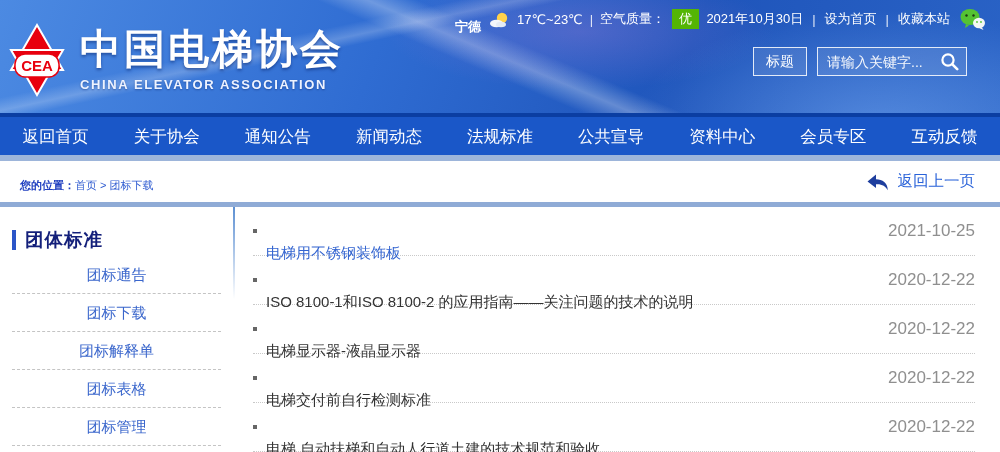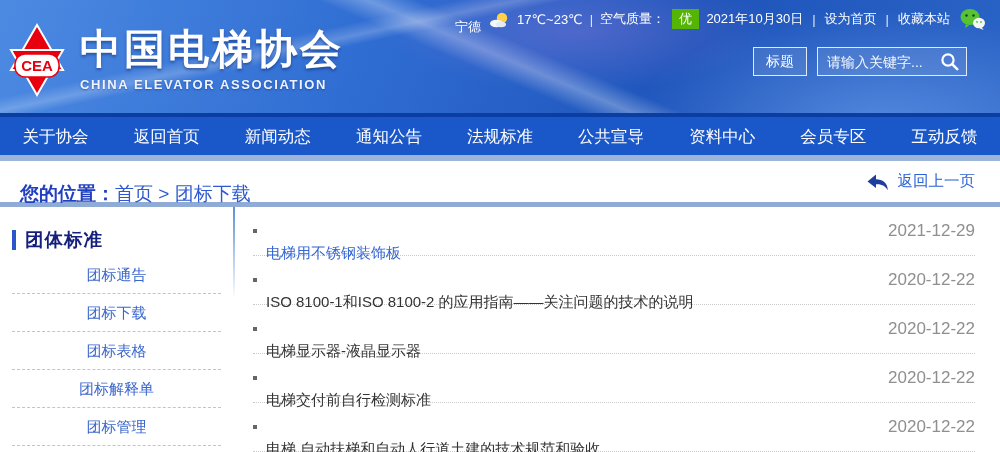--- a/index.html
+++ b/index.html
@@ -12,21 +12,21 @@
       radial-gradient(ellipse 420px 200px at 88% 115%, rgba(140,190,255,.45), rgba(140,190,255,0) 60%),
       radial-gradient(ellipse 300px 90px at 58% 28%, rgba(186,130,220,.28), rgba(186,130,220,0) 65%),
       linear-gradient(23deg, rgba(255,255,255,0) 46%, rgba(255,255,255,.30) 50%, rgba(255,255,255,0) 54%),
       linear-gradient(-12deg, rgba(255,255,255,0) 63%, rgba(255,255,255,.22) 66%, rgba(255,255,255,0) 70%),
       linear-gradient(110deg, #4c8ae2 0%, #2f6cd2 38%, #1f55bb 68%, #2a63c6 100%);
   }
   .topbar { position:absolute; top:8px; left:0; width:100%; height:22px;
     color:#fff; font-size:13px; display:flex; align-items:center; }
   .tb-left { position:absolute; left:455px; display:flex; align-items:center; gap:7px; white-space:nowrap; }
   .tb-right { position:absolute; right:14px; display:flex; align-items:center; gap:9px; white-space:nowrap; }
-  .city { font-weight:normal;margin-top:16px; }
+  .city { font-weight:bold;margin-top:16px; }
   .sep { opacity:.85; }
   .air-badge { display:inline-block; background:#54b504; color:#fff; padding:1px 7px; font-size:13px; }
   .icon-inline { display:inline-flex; align-items:center; }
 
   .logo-wrap { position:absolute; left:8px; top:22px; display:flex; align-items:center; }
   .star { width:58px; height:76px; }
   .title-block { margin-left:14px; }
   .site-title { color:#fff; font-size:41px; font-weight:bold; letter-spacing:3px;
     text-shadow:0 2px 3px rgba(0,25,90,.45); line-height:1.05; }
   .site-sub { color:#eef3ff; font-size:13px; font-weight:bold; letter-spacing:1.6px;
@@ -45,21 +45,21 @@
 
   
   .nav-topline { width:1000px; height:4px; background:#0b3ea2; }
   .nav { width:1000px; height:38px; background:#1a57c8; display:flex; }
   .nav-item { flex:1; text-align:center; line-height:38px; color:#fff; font-size:16.5px;
     cursor:pointer; }
   .nav-bottomline { width:1000px; height:6px; background:#9db5da; }
 
   
   .crumbbar { position:relative; width:1000px; height:41px; background:#fff; }
-  .crumb { position:absolute; left:20px; top:12px; line-height:41px; font-size:19px; color:#2d5ad0;text-align:right; }
+  .crumb { position:absolute; left:20px; top:4px; line-height:41px; font-size:11px; color:#2d5ad0;text-align:right; }
   .crumb .loc { font-weight:bold; color:#2140c0; }
   .crumb a { color:#2d5ad0; text-decoration:none; cursor:pointer; }
   .back-link { position:absolute; right:25px; top:0; height:41px; display:flex; align-items:center;
     gap:8px; color:#2962d9; font-size:15.5px; cursor:pointer; }
   .crumb-bottomline { width:1000px; height:5px; background:#8fabd6; }
 
   
   .main { position:relative; width:1000px; height:194px; background:#fff; }
   .v-divider { position:absolute; left:233px; top:0; width:2px; height:92px;
     background:linear-gradient(#5c8fd2, rgba(92,143,210,0)); }
@@ -143,24 +143,24 @@
           <circle cx="8" cy="8" r="5.6" fill="none" stroke="#ffffff" stroke-width="2.2"></circle>
           <line x1="12.4" y1="12.4" x2="17.2" y2="17.2" stroke="#ffffff" stroke-width="2.6" stroke-linecap="round"></line>
         </svg>
       </span>
     </div>
   </div>
 </div>
 
 <div class="nav-topline"></div>
 <div class="nav">
+  <div class="nav-item">返回首页</div>
   <div class="nav-item">关于协会</div>
-  <div class="nav-item">返回首页</div>
+  <div class="nav-item">通知公告</div>
   <div class="nav-item">新闻动态</div>
-  <div class="nav-item">通知公告</div>
   <div class="nav-item">法规标准</div>
   <div class="nav-item">公共宣导</div>
   <div class="nav-item">资料中心</div>
   <div class="nav-item">会员专区</div>
   <div class="nav-item">互动反馈</div>
 </div>
 <div class="nav-bottomline"></div>
 
 <div class="crumbbar">
   <div class="crumb">
@@ -178,30 +178,30 @@
 <div class="main">
   <div class="v-divider"></div>
 
   <div class="sidebar">
     <div class="sb-title">
       <span class="sb-bar"></span>
       <span class="sb-title-text">团体标准</span>
     </div>
     <div class="sb-item">团标通告</div>
     <div class="sb-item">团标下载</div>
+    <div class="sb-item">团标解释单</div>
     <div class="sb-item">团标表格</div>
-    <div class="sb-item">团标解释单</div>
     <div class="sb-item">团标管理</div>
   </div>
 
   <div class="list">
     <div class="row">
       <span class="bullet"></span>
       <span class="row-title new">电梯用不锈钢装饰板</span>
-      <span class="row-date">2021-12-29</span>
+      <span class="row-date">2021-10-25</span>
     </div>
     <div class="row">
       <span class="bullet"></span>
       <span class="row-title">ISO 8100-1和ISO 8100-2 的应用指南——关注问题的技术的说明</span>
       <span class="row-date">2020-12-22</span>
     </div>
     <div class="row">
       <span class="bullet"></span>
       <span class="row-title">电梯显示器-液晶显示器</span>
       <span class="row-date">2020-12-22</span>

